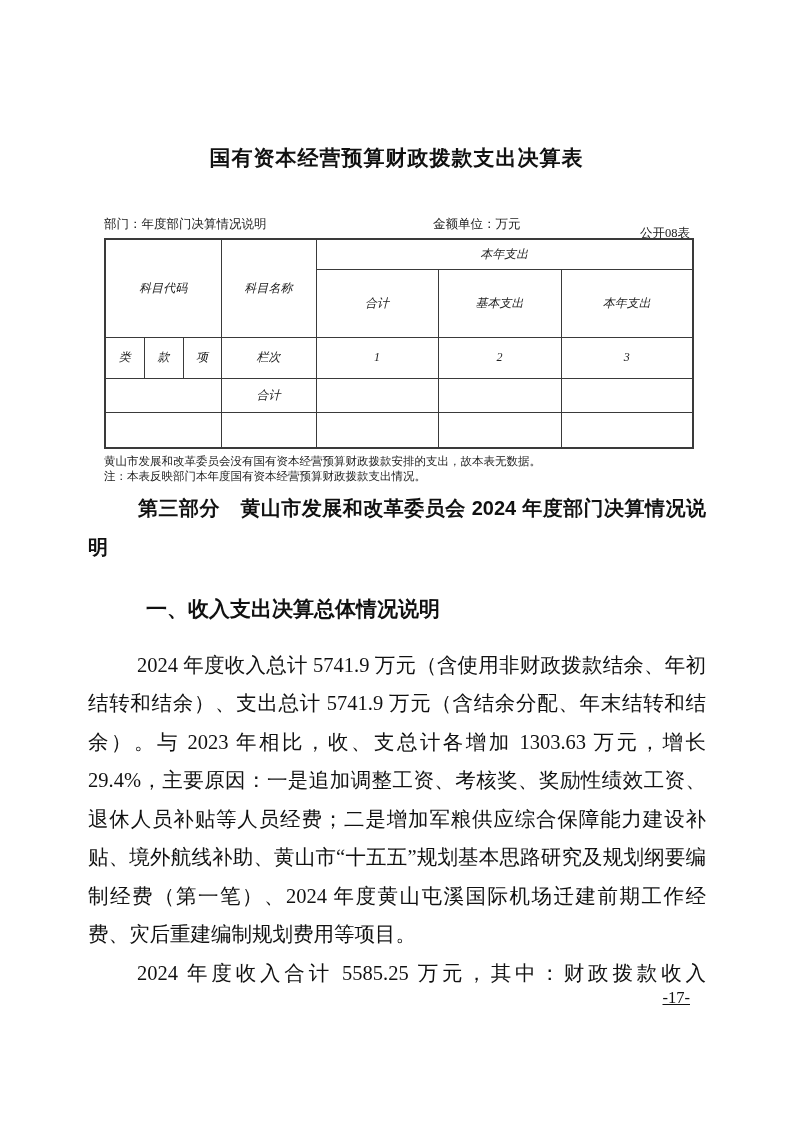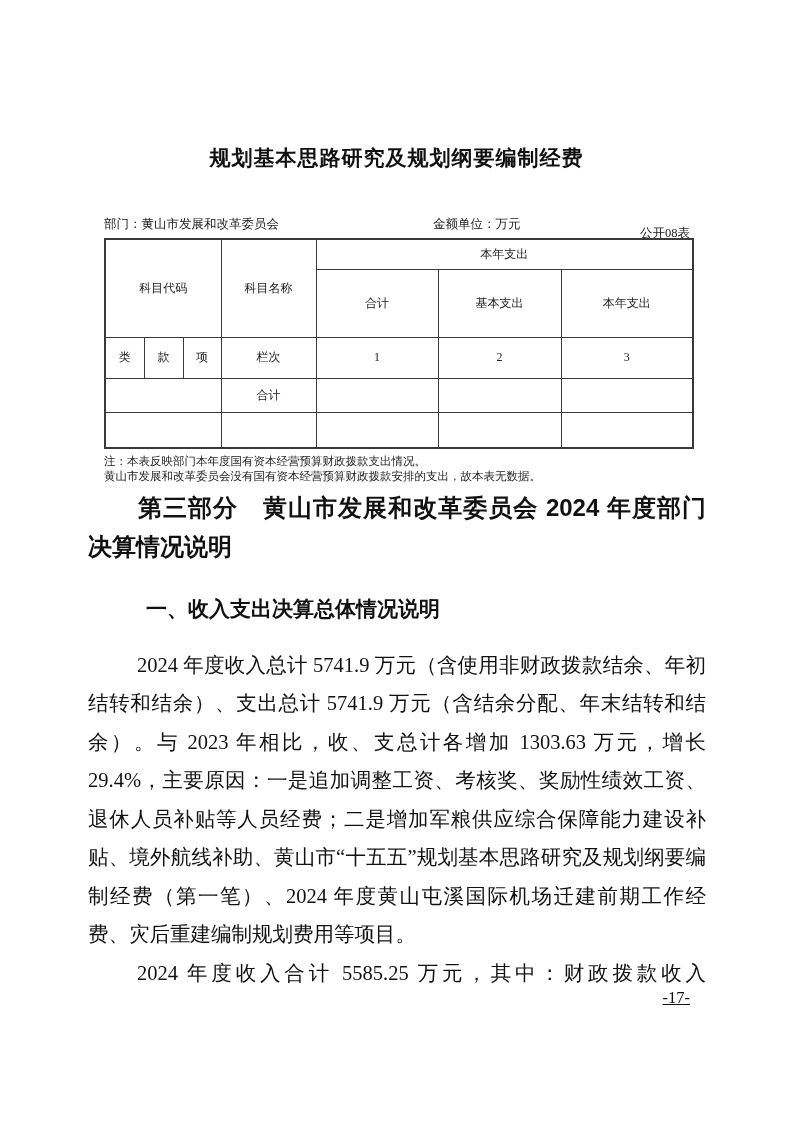--- a/index.html
+++ b/index.html
@@ -52,20 +52,21 @@
     font-size: 12px;
     color: #222;
     border: 2px solid #3a3a3a;
   }
   table.budget td {
     border: 1px solid #3a3a3a;
     text-align: center;
     vertical-align: middle;
     padding: 0;
     overflow: hidden;
+    font-style: italic;
   }
   .notes {
     position: absolute;
     top: 454px;
     left: 104px;
     width: 600px;
     font-size: 11.5px;
     line-height: 14.5px;
     color: #222;
   }
@@ -75,21 +76,21 @@
     left: 88px;
     width: 618px;
     font-size: 20.5px;
     line-height: 38.5px;
     color: #111;
     text-align: justify;
   }
   .part-heading {
     font-family: "Liberation Sans", sans-serif;
     font-weight: bold;
-    font-size: 24px;
+    font-size: 20px;
     text-indent: 50px;
     text-align: justify;
   }
   .sub-heading {
     font-family: "Liberation Sans", sans-serif;
     font-weight: bold;
     font-size: 21px;
     text-indent: 58px;
     margin-top: 24px;
   }
@@ -110,26 +111,26 @@
     font-size: 16.5px;
     color: #111;
     text-decoration: underline;
   }
 </style>
 </head>
 <body>
 
 <div class="page">
 
-  <div class="doc-title">规划基本思路研究及规划纲要编制经费</div>
+  <div class="doc-title">国有资本经营预算财政拨款支出决算表</div>
 
   <div class="table-no">公开08表</div>
 
   <div class="meta-row">
-    <span>部门：黄山市发展和改革委员会</span>
+    <span>部门：年度部门决算情况说明</span>
     <span class="meta-unit">金额单位：万元</span>
   </div>
 
   <table class="budget">
     <colgroup>
       <col style="width:39px">
         <col style="width:39px">
         <col style="width:38px">
       <col style="width:95px">
       <col style="width:122px">
@@ -167,22 +168,22 @@
         <td colspan="3"></td>
         <td></td>
         <td></td>
         <td></td>
         <td></td>
       </tr>
     </tbody>
   </table>
 
   <div class="notes">
+    <div>黄山市发展和改革委员会没有国有资本经营预算财政拨款安排的支出，故本表无数据。</div>
     <div>注：本表反映部门本年度国有资本经营预算财政拨款支出情况。</div>
-    <div>黄山市发展和改革委员会没有国有资本经营预算财政拨款安排的支出，故本表无数据。</div>
   </div>
 
   <div class="narrative">
     <div class="part-heading">第三部分　黄山市发展和改革委员会 2024 年度部门决算情况说明</div>
     <div class="sub-heading">一、收入支出决算总体情况说明</div>
     <div class="para">2024 年度收入总计 5741.9 万元（含使用非财政拨款结余、年初结转和结余）、支出总计 5741.9 万元（含结余分配、年末结转和结余）。与 2023 年相比，收、支总计各增加 1303.63 万元，增长 29.4%，主要原因：一是追加调整工资、考核奖、奖励性绩效工资、退休人员补贴等人员经费；二是增加军粮供应综合保障能力建设补贴、境外航线补助、黄山市“十五五”规划基本思路研究及规划纲要编制经费（第一笔）、2024 年度黄山屯溪国际机场迁建前期工作经费、灾后重建编制规划费用等项目。</div>
     <div class="para-justify-last">2024 年度收入合计 5585.25 万元，其中：财政拨款收入</div>
   </div>
 
   <div class="page-number">-17-</div>

